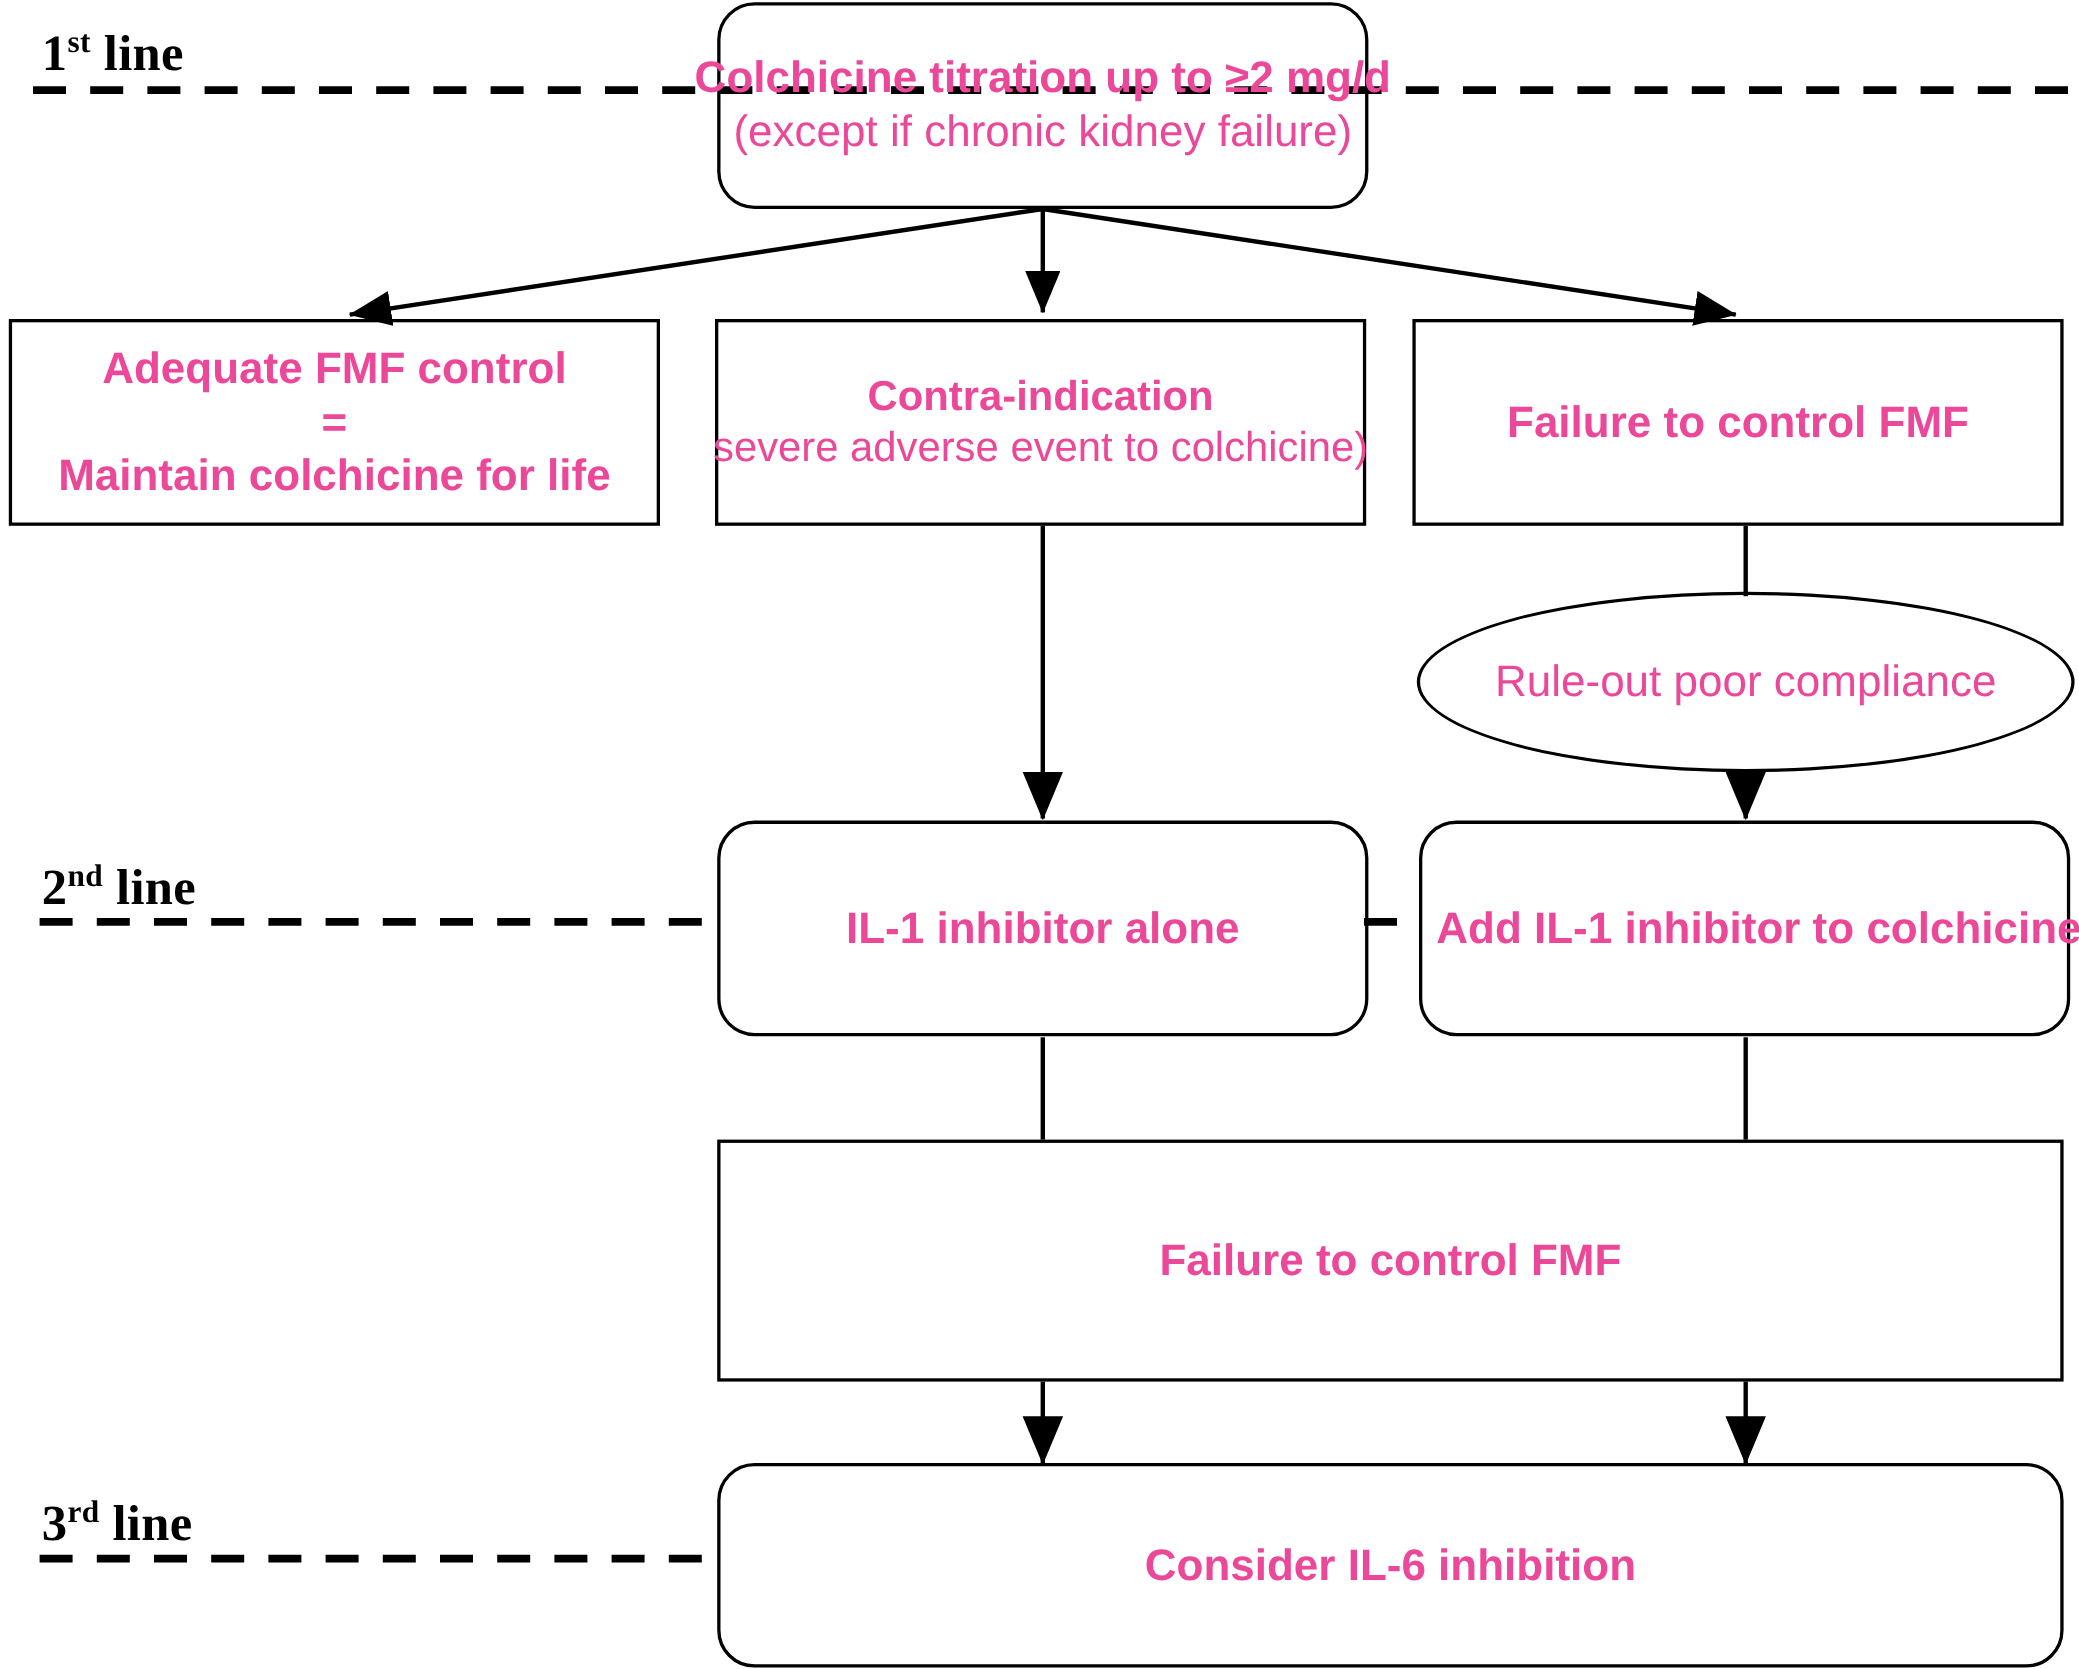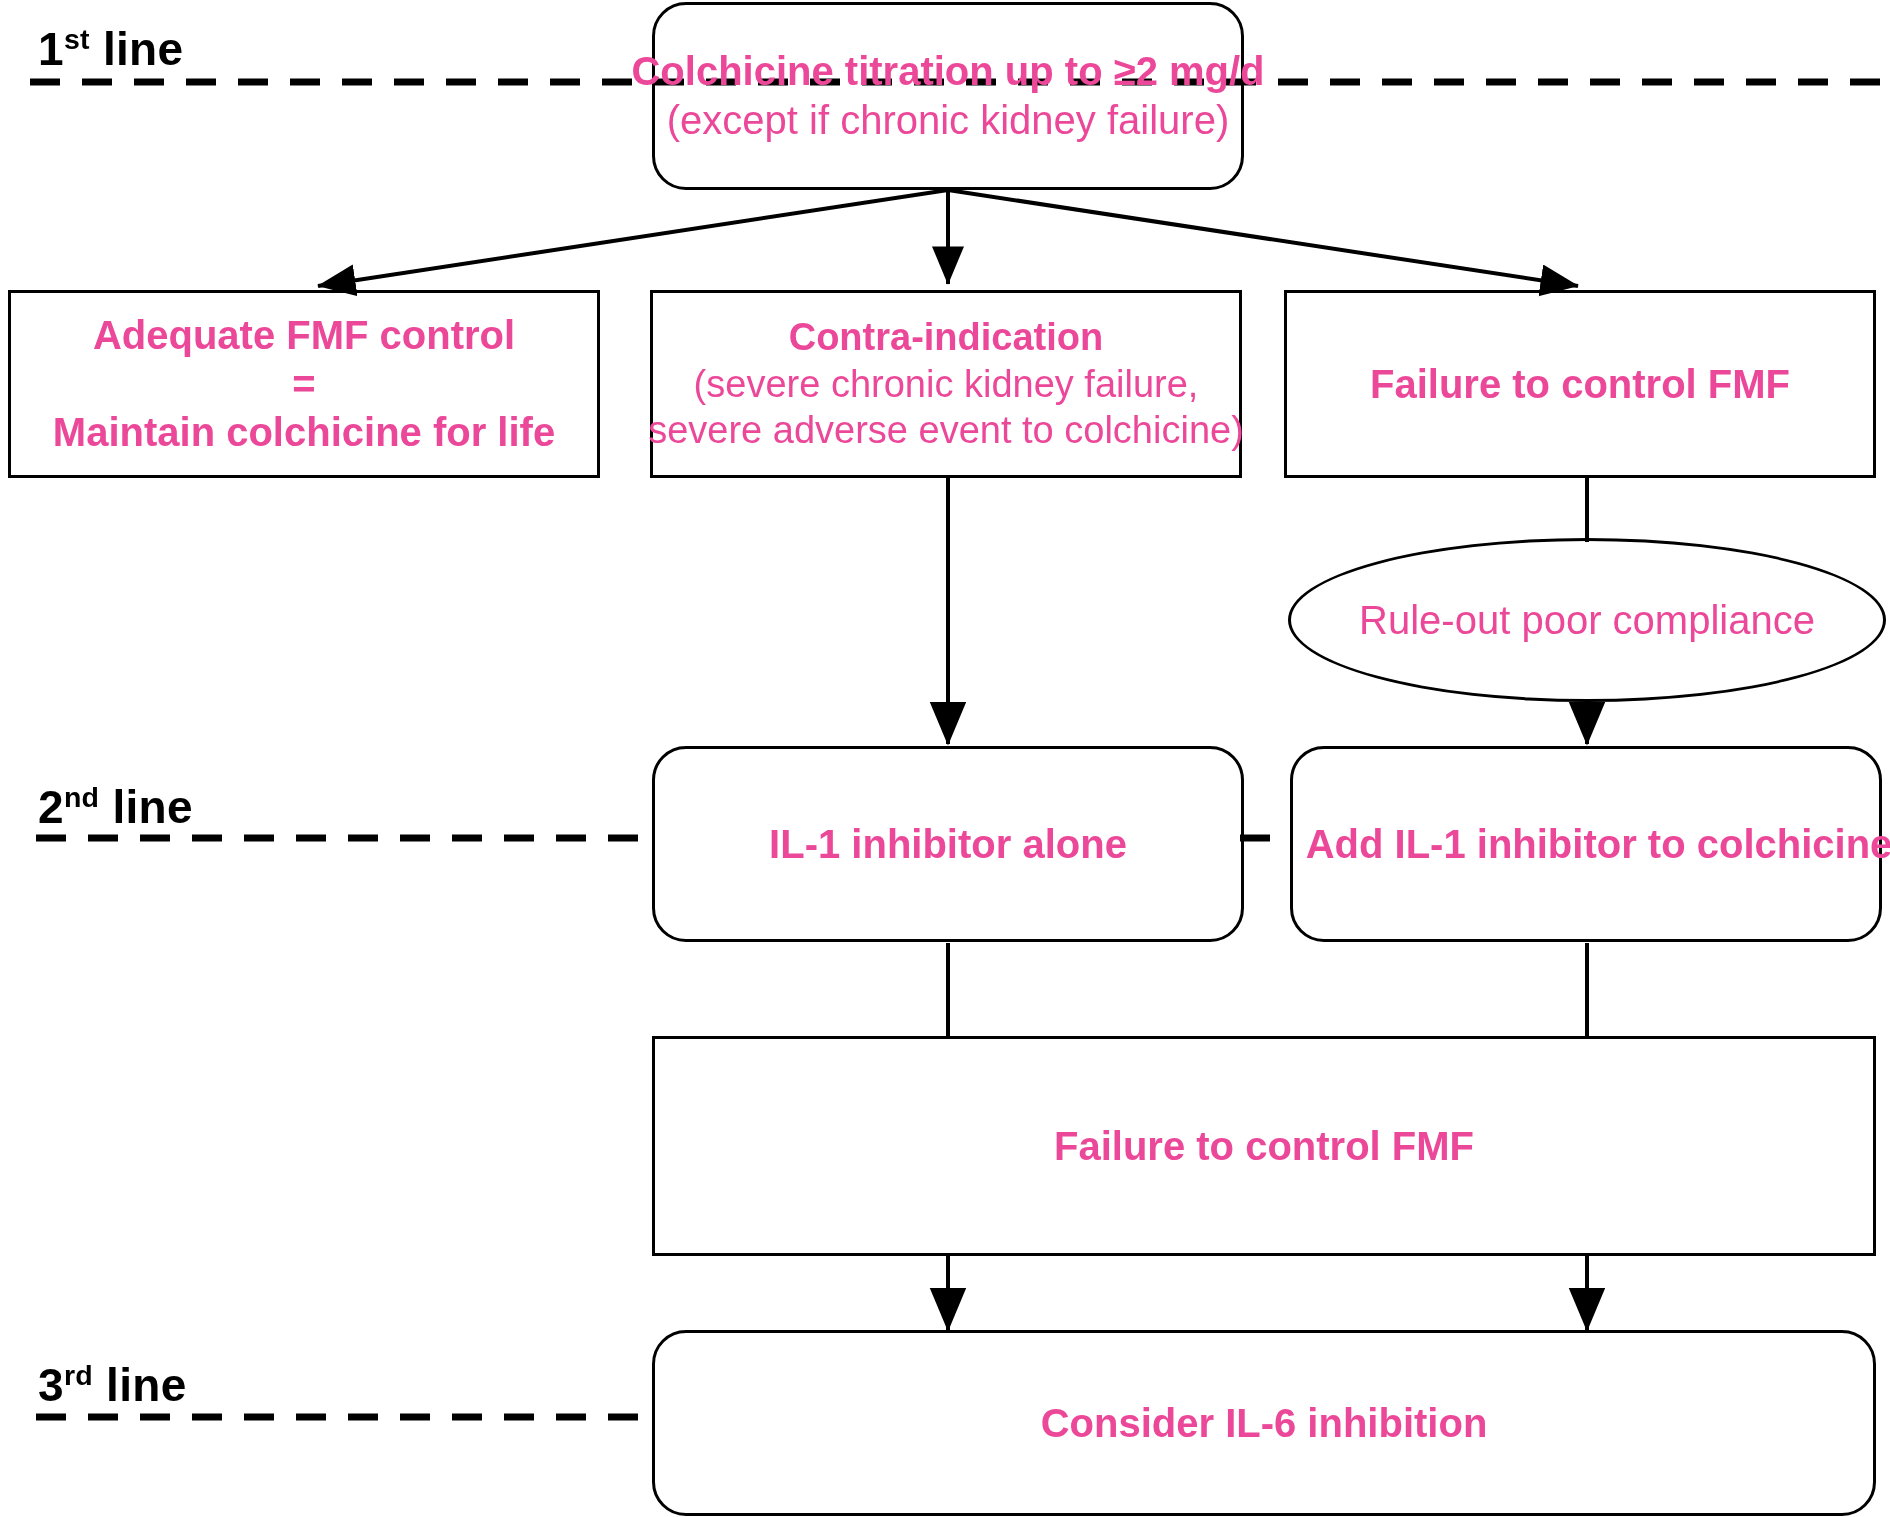--- a/index.html
+++ b/index.html
@@ -54,20 +54,21 @@
   .r { font-weight: normal; }
   .f40 { font-size: 40px; }
   .f38 { font-size: 38px; }
   .stage-label {
     position: absolute;
     font-weight: bold;
     font-size: 46px;
     color: #000000;
     white-space: nowrap;
     letter-spacing: 0.3px;
+    font-family: Liberation Serif, serif;
   }
   .stage-label sup {
     font-size: 0.62em;
     vertical-align: super;
     line-height: 0;
   }
 </style>
 </head>
 <body>
 
@@ -126,21 +127,20 @@
   </div>
 
   <div class="node rect" style="left:8px; top:290px; width:592px; height:188px;">
     <span class="ln b f40">Adequate FMF control</span>
     <span class="ln b f40">=</span>
     <span class="ln b f40">Maintain colchicine for life</span>
   </div>
 
   <div class="node rect" style="left:650px; top:290px; width:592px; height:188px;">
     <span class="ln b f38">Contra-indication</span>
-    <span class="ln r f38">(severe chronic kidney failure,</span>
     <span class="ln r f38">severe adverse event to colchicine)</span>
   </div>
 
   <div class="node rect" style="left:1284px; top:290px; width:592px; height:188px;">
     <span class="ln b f40">Failure to control FMF</span>
   </div>
 
   <div class="node ellipse-node" style="left:1288px; top:538px; width:598px; height:164px;">
     <span class="ln r f40">Rule-out poor compliance</span>
   </div>

